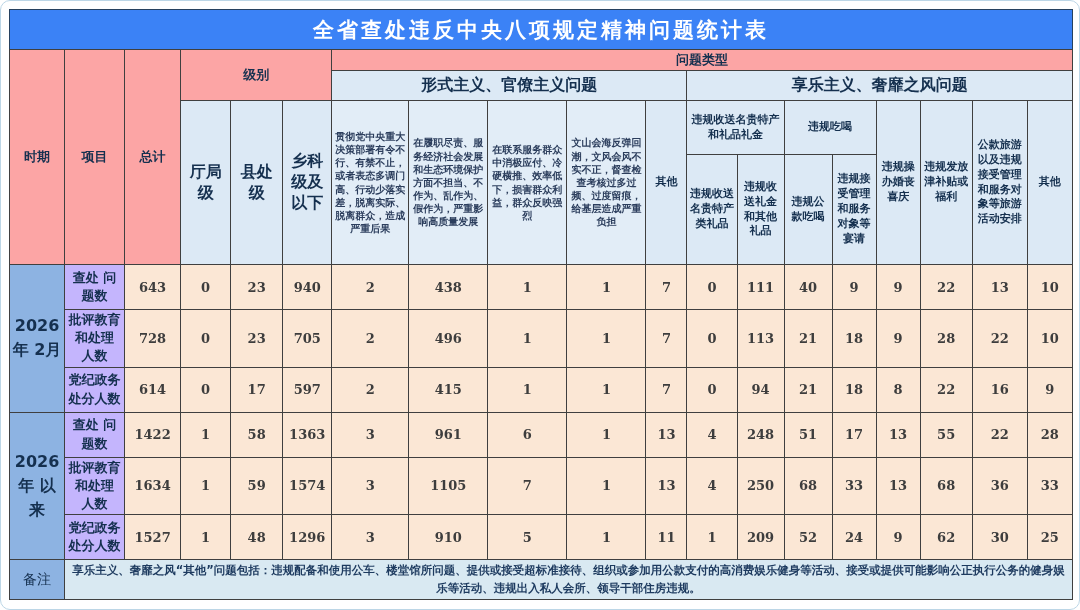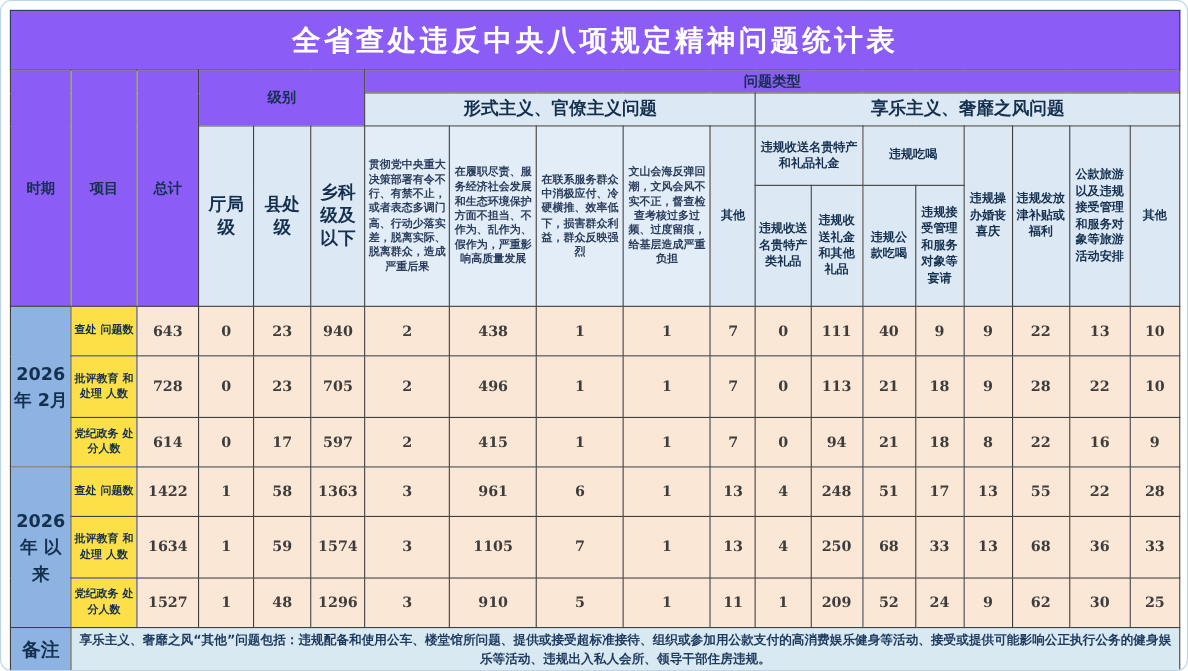--- a/index.html
+++ b/index.html
@@ -3,46 +3,46 @@
 <meta charset="utf-8">
 <style>
   html,body{margin:0;padding:0;background:#fff;}
   .canvas{
     width:1080px;height:610px;box-sizing:border-box;
     background:#ffffff;border:1px solid #bcd6e6;border-radius:10px;
     padding:8px;overflow:hidden;
     font-family:"DejaVu Sans",sans-serif;
   }
   .title-bar{
-    width:1064px;height:54px;box-sizing:border-box;
-    background:#8b5cf6;border:1px solid #26415f;border-bottom:none;
-    color:#ffffff;font-size:26px;font-weight:700;letter-spacing:3px;
+    width:1064px;height:40px;box-sizing:border-box;
+    background:#3b82f6;border:1px solid #26415f;border-bottom:none;
+    color:#ffffff;font-size:21px;font-weight:700;letter-spacing:3px;
     display:flex;align-items:center;justify-content:center;
   }
   table.stats{
     width:1064px;border-collapse:collapse;table-layout:fixed;
     border:1.5px solid #333;
   }
   table.stats th, table.stats td{
     border:1px solid #3f3f3f;
     padding:1px 2px;
     text-align:center;vertical-align:middle;
     overflow:hidden;
   }
-  th.med{background:#8b5cf6;color:#15304f;font-size:13px;font-weight:700;}
+  th.med{background:#fca5a5;color:#15304f;font-size:13px;font-weight:700;}
   th.light{background:#dce9f5;color:#15304f;font-size:16px;font-weight:700;}
   th.desc{background:#e2edf7;color:#2c3e5d;font-size:10px;font-weight:700;line-height:1.32;padding:2px 3px;}
   th.leaf{background:#dce9f5;color:#15304f;font-size:11px;font-weight:700;line-height:1.35;}
-  th.rowlabel{background:#fde047;color:#15304f;font-size:10px;font-weight:700;line-height:1.4;margin-left:48px;}
+  th.rowlabel{background:#c4b5fd;color:#15304f;font-size:13px;font-weight:700;line-height:1.4;margin-left:48px;}
   th.period{background:#8db3e2;color:#15304f;font-size:16px;font-weight:700;line-height:1.5;}
   td.num{
     background:#fbe7d5;color:#3d3d3d;
     font-family:"DejaVu Serif",serif;font-size:13px;font-weight:600;
   }
-  td.note-label{background:#8db3e2;color:#15304f;font-size:17px;font-weight:700;}
+  td.note-label{background:#8db3e2;color:#15304f;font-size:14px;font-weight:400;}
   td.note-text{
     background:#d9e9f2;color:#1d3a5f;font-size:11.5px;font-weight:700;
     text-align:left;padding:3px 8px;line-height:1.5;margin-top:12px;
   }
 </style>
 </head>
 <body>
 
 <div class="canvas">
 

